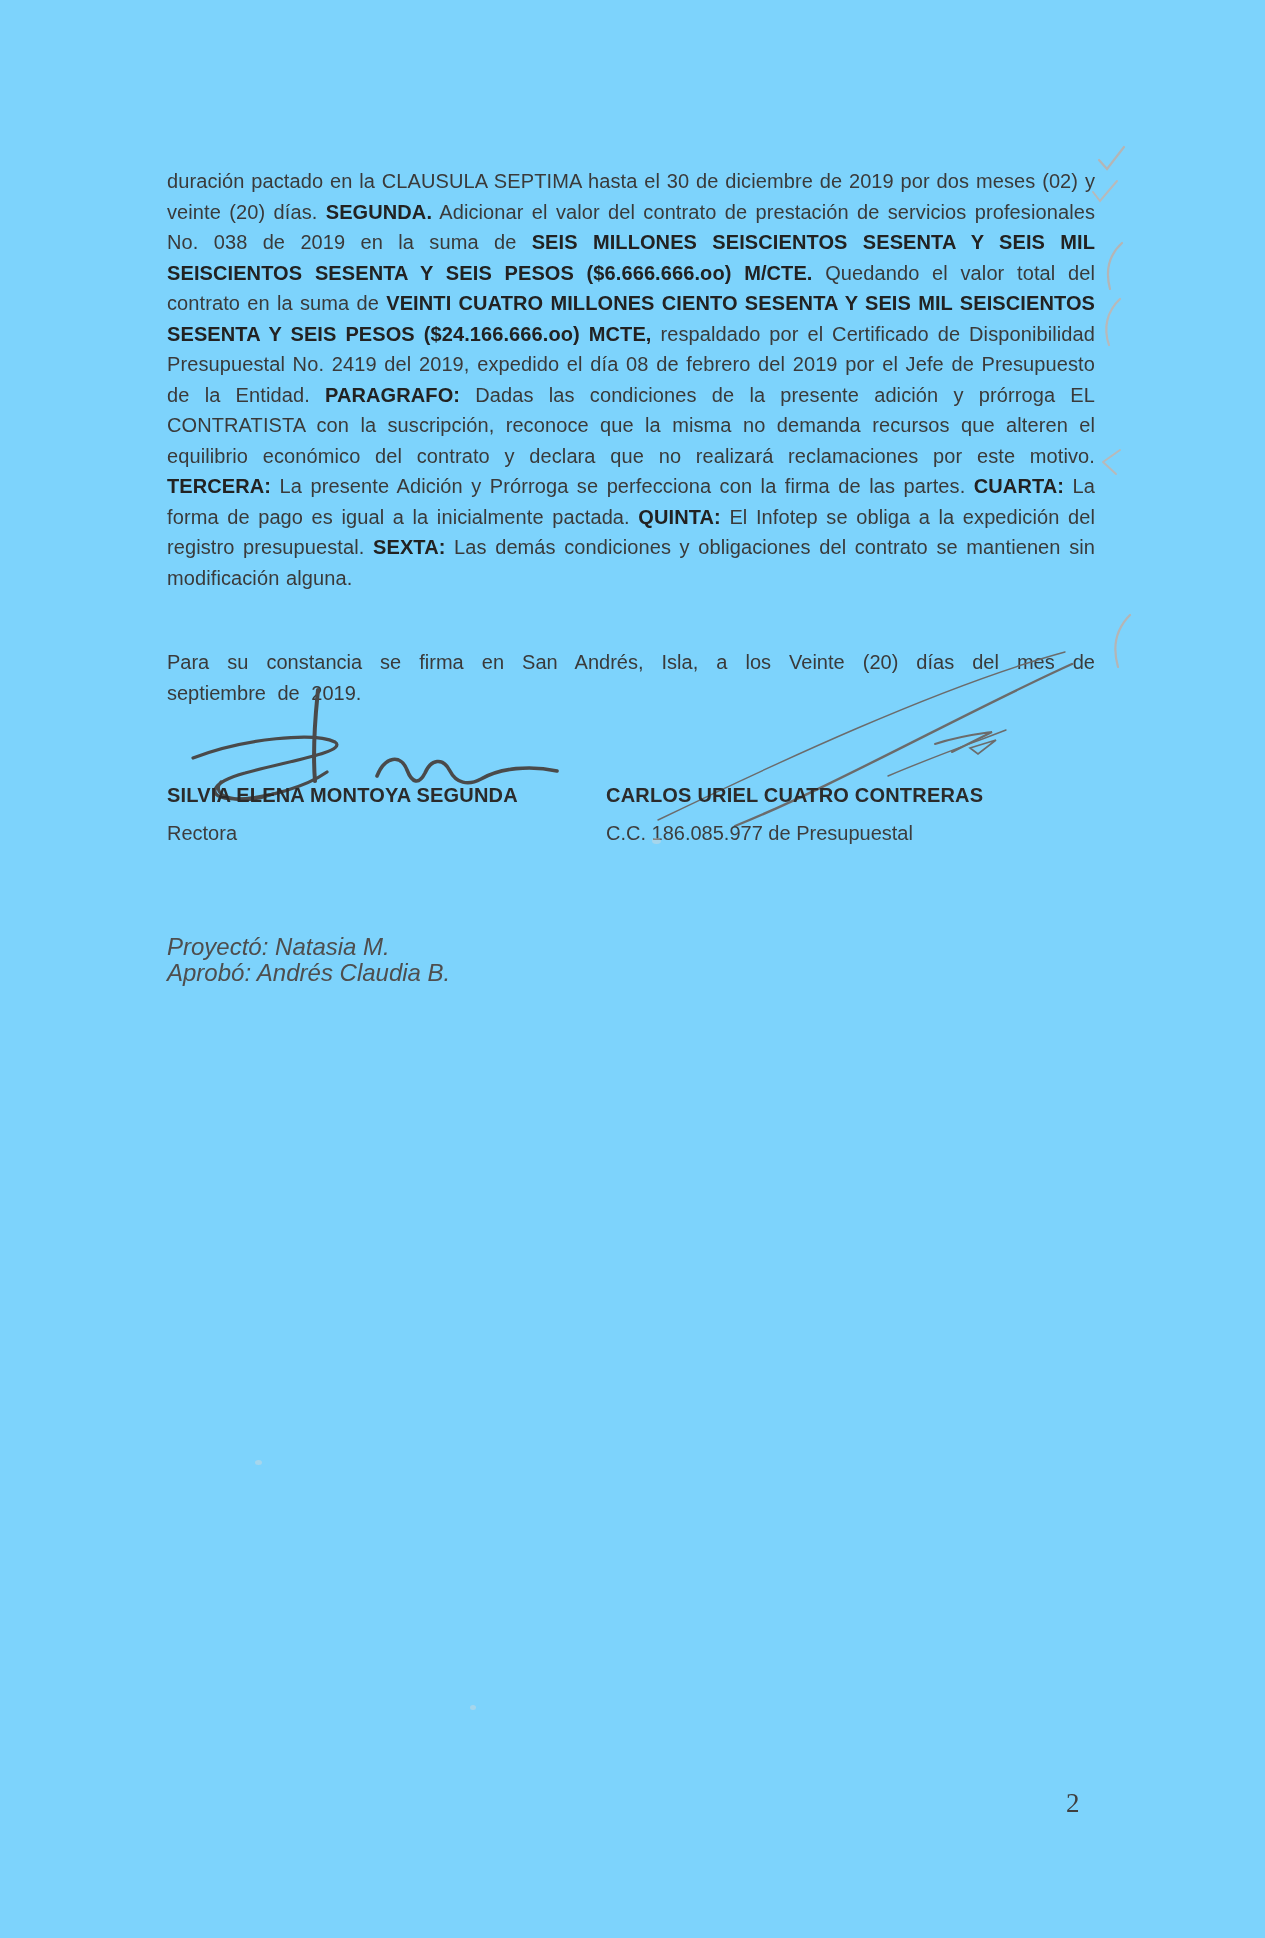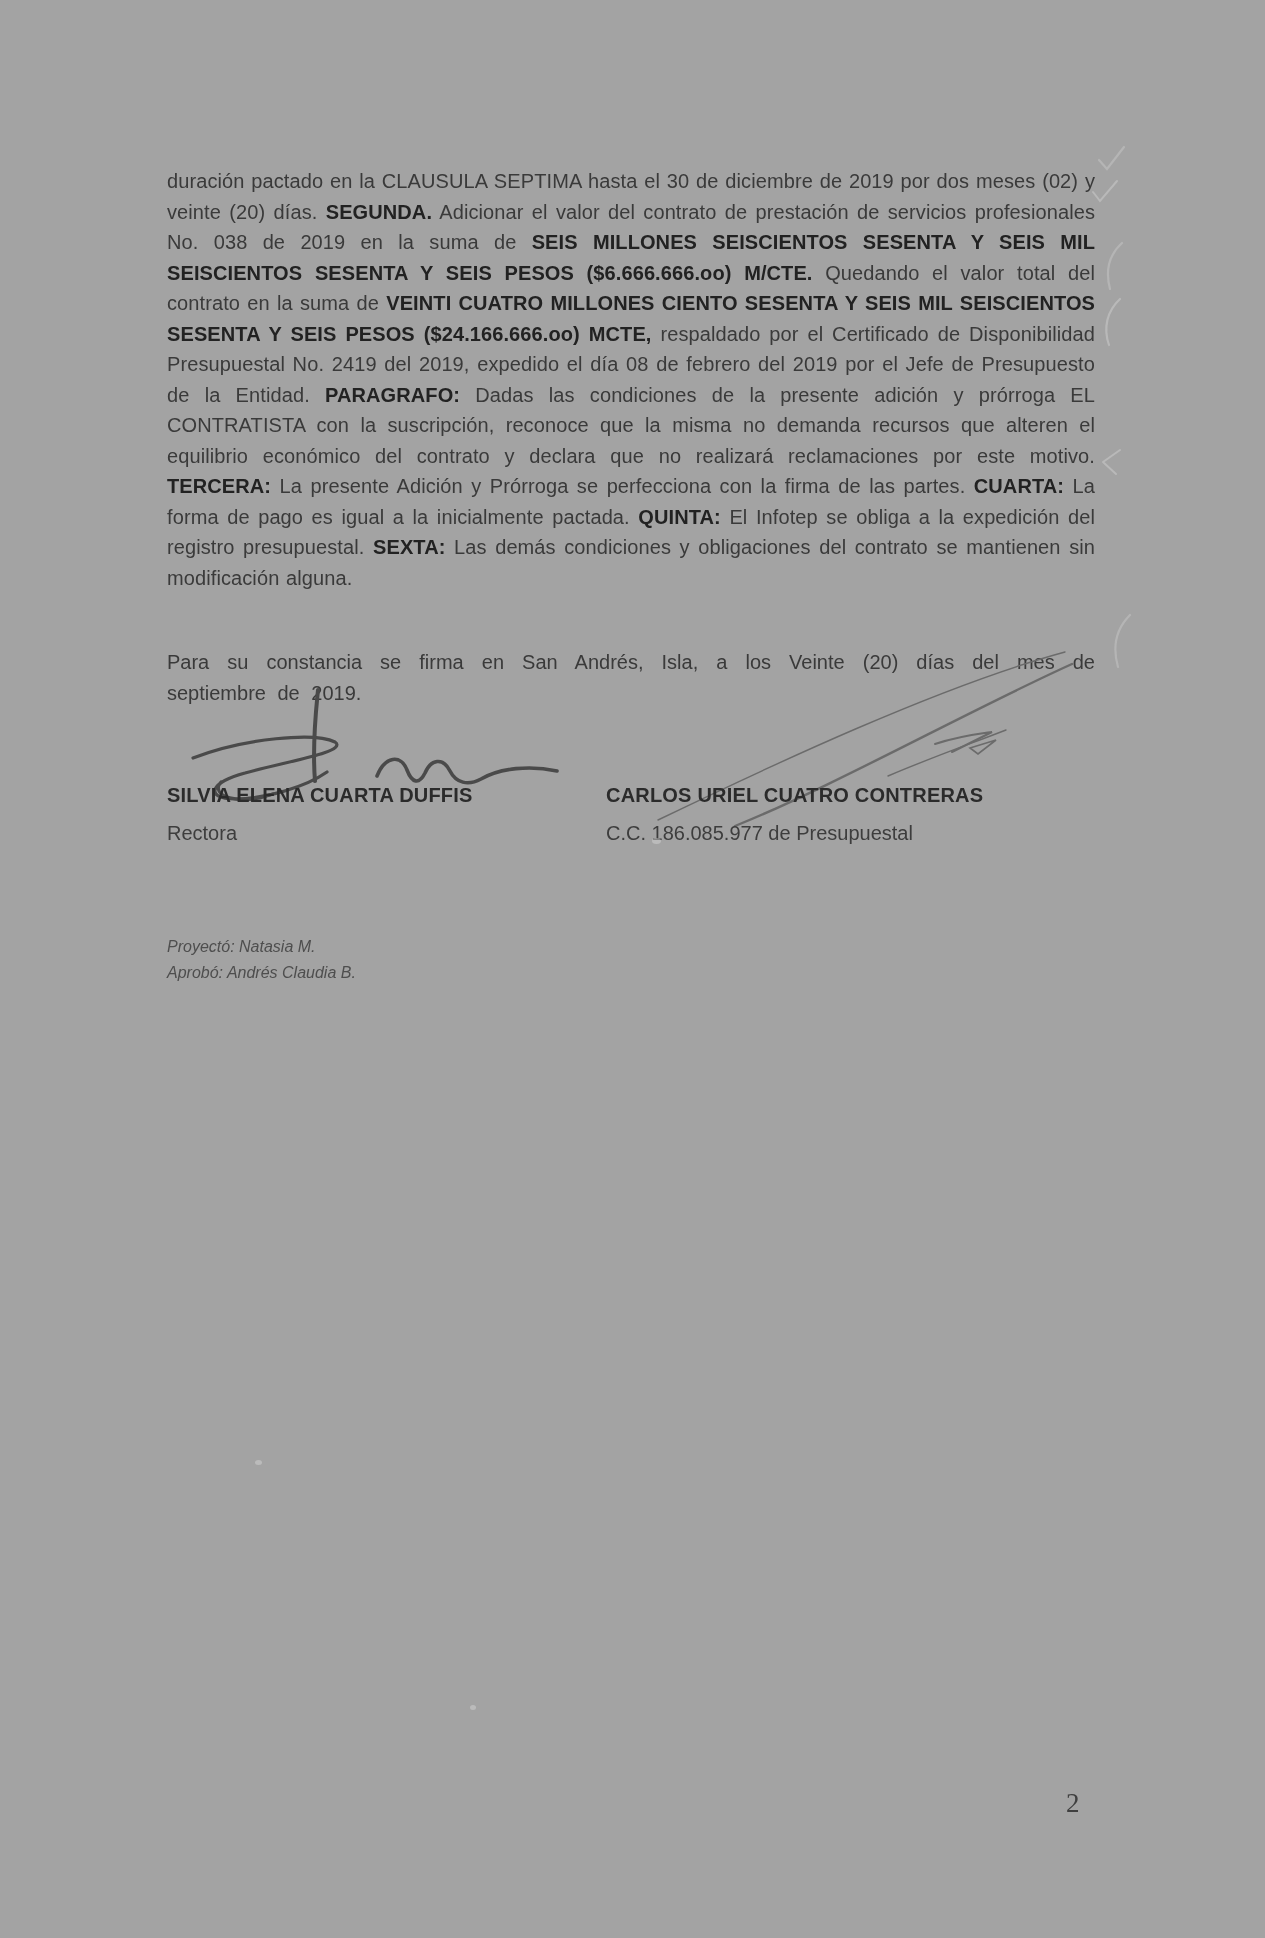--- a/index.html
+++ b/index.html
@@ -1,19 +1,19 @@
 <!DOCTYPE html>
 <html><head>
 <meta charset="utf-8">
 <style>
   html,body{margin:0;padding:0;background:#e8e8e8;}
   .page{
     position:relative;
     width:1265px;height:1938px;
-    background:#a3a3a3;
+    background:#7dd3fc;
     margin:0 auto;
     font-family:"Liberation Sans", sans-serif;
     color:#333;
     overflow:hidden;
   }
   .body-text{
     position:absolute;
     left:167px;top:146px;width:928px;
     font-size:20px;line-height:30.5px;
     text-align:justify;
@@ -38,21 +38,21 @@
   .sig-sub{
     position:absolute;top:814px;
     font-size:20px;color:#3d3d3d;white-space:nowrap;margin-top:8px;
   }
   .sig-left-x{left:167px;}
   .sig-right-x{left:606px;}
   .sig-svg{position:absolute;}
   .footnotes{
     position:absolute;left:167px;top:934px;
     font-style:italic;
-    font-size:16px;line-height:26px;color:#4e4e4e;
+    font-size:24px;line-height:26px;color:#4e4e4e;
   }
   .page-number{
     position:absolute;left:1066px;top:1788px;
     font-family:"Liberation Serif", serif;
     font-size:27px;color:#3f3f3f;
   }
   .mark{position:absolute;}
   .speck{position:absolute;border-radius:50%;background:#d9d9d9;opacity:.45;}
 </style>
 </head>
@@ -76,21 +76,21 @@
   <svg class="sig-svg" style="left:640px;top:648px;" width="440" height="185" viewBox="0 0 440 185">
     <g fill="none" stroke="#6b6b6b" stroke-width="1.8" stroke-linecap="round">
       <path d="M18 172 C130 118 300 38 425 4" stroke-width="1.4"></path>
       <path d="M95 178 C190 140 330 62 432 16" stroke-width="2.4"></path>
       <path d="M295 96 C320 88 338 86 352 84 L312 104" stroke-width="2"></path>
       <path d="M330 100 L356 92 L338 106 Z" stroke-width="1.6"></path>
       <path d="M248 128 C290 110 330 96 366 82" stroke-width="1.4"></path>
     </g>
   </svg>
 
-  <div class="sig-name sig-left-x">SILVIA ELENA CUARTA DUFFIS</div>
+  <div class="sig-name sig-left-x">SILVIA ELENA MONTOYA SEGUNDA</div>
   <div class="sig-sub  sig-left-x">Rectora</div>
   <div class="sig-name sig-right-x">CARLOS URIEL CUATRO CONTRERAS</div>
   <div class="sig-sub  sig-right-x">C.C. 186.085.977 de Presupuestal</div>
 
   <div class="footnotes">
     <div>Proyectó: Natasia M.</div>
     <div>Aprobó: Andrés Claudia B.</div>
   </div>
 
   <svg class="mark" style="left:1096px;top:144px;" width="32" height="30" viewBox="0 0 32 30">

